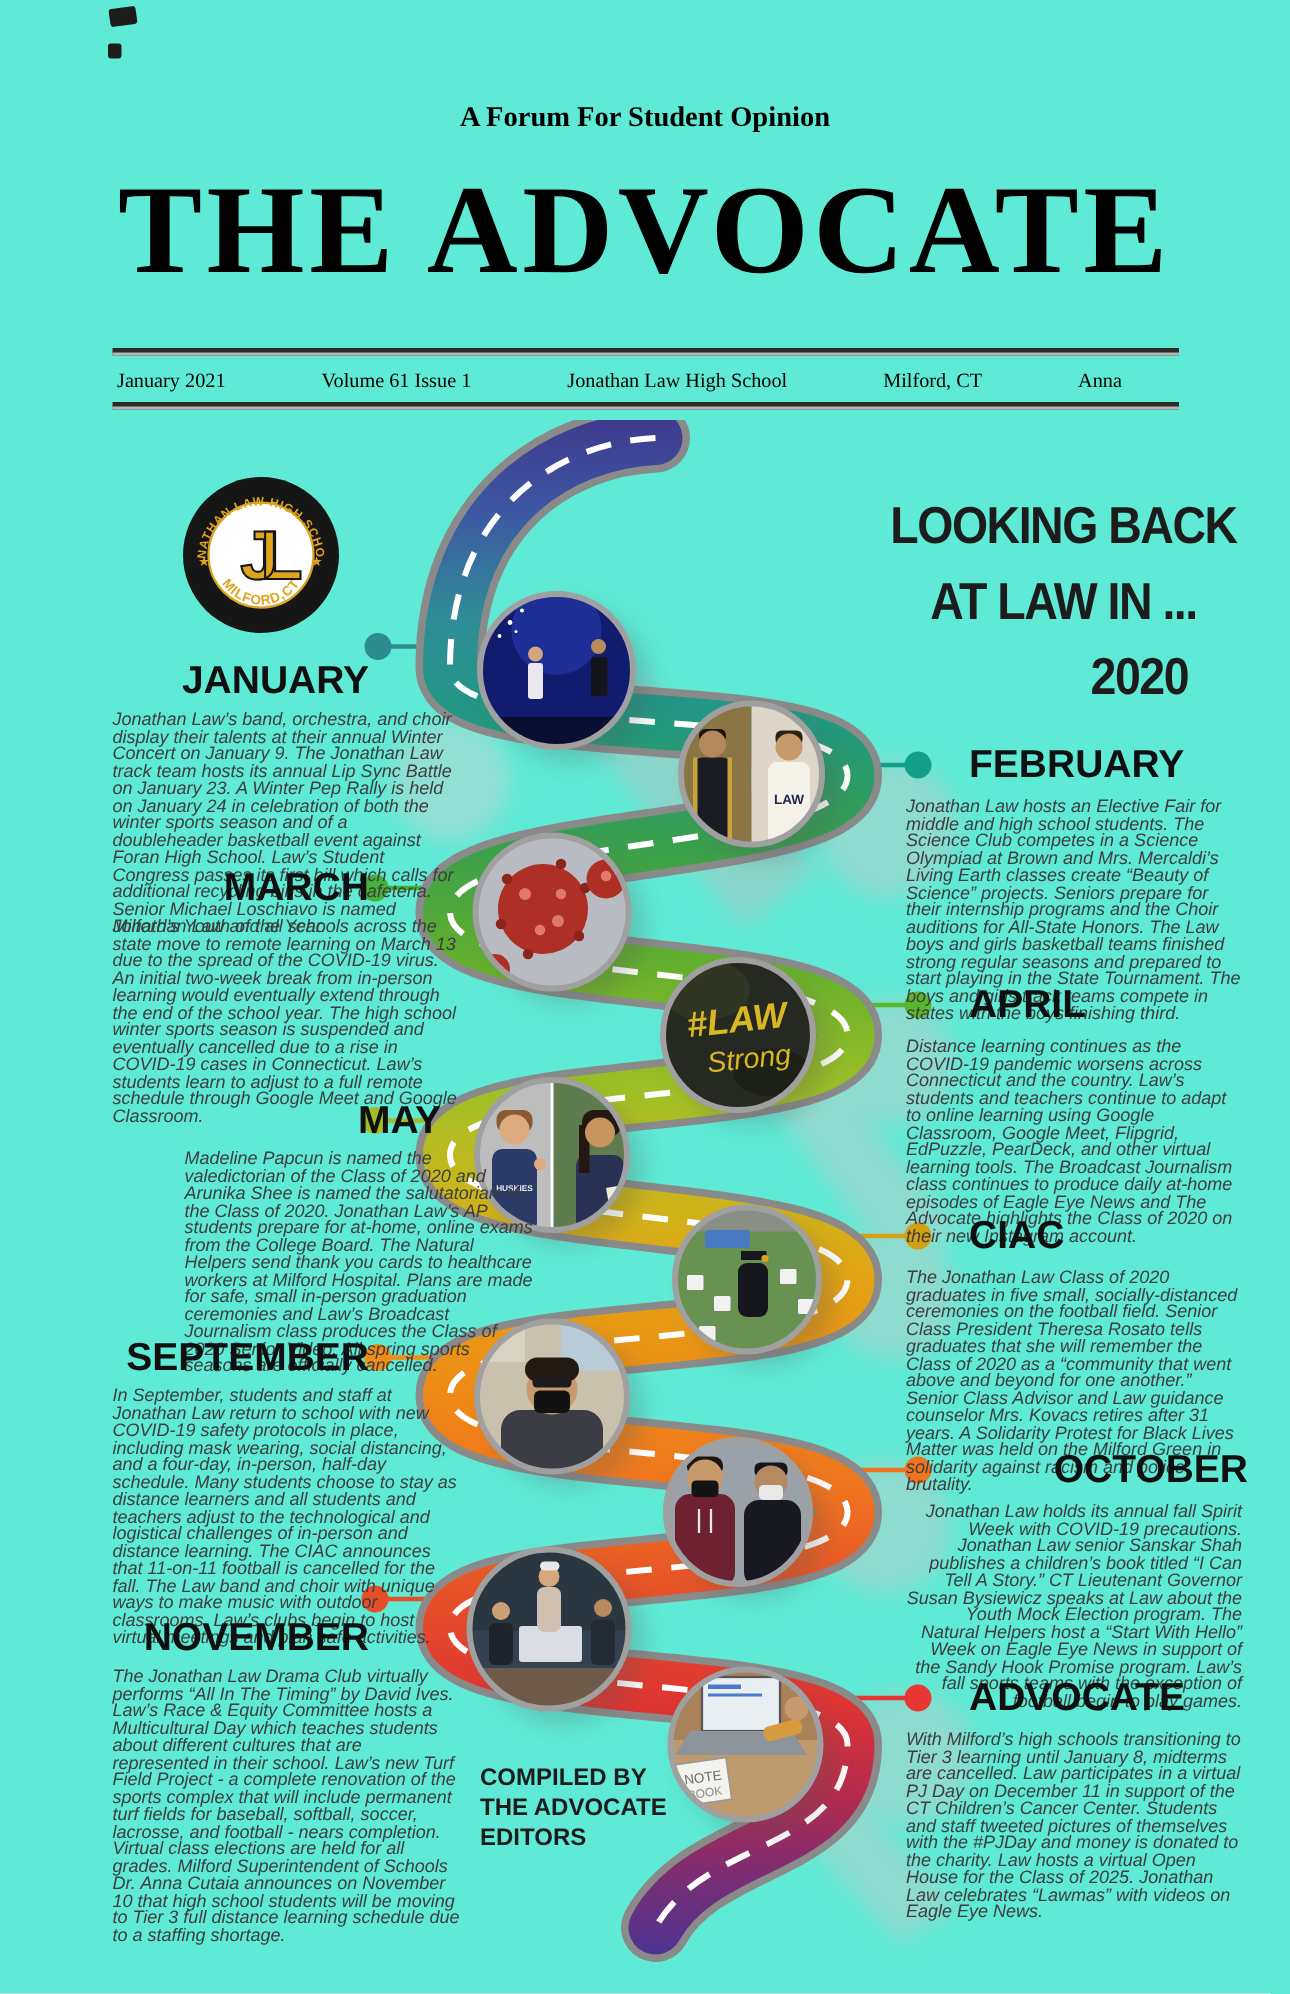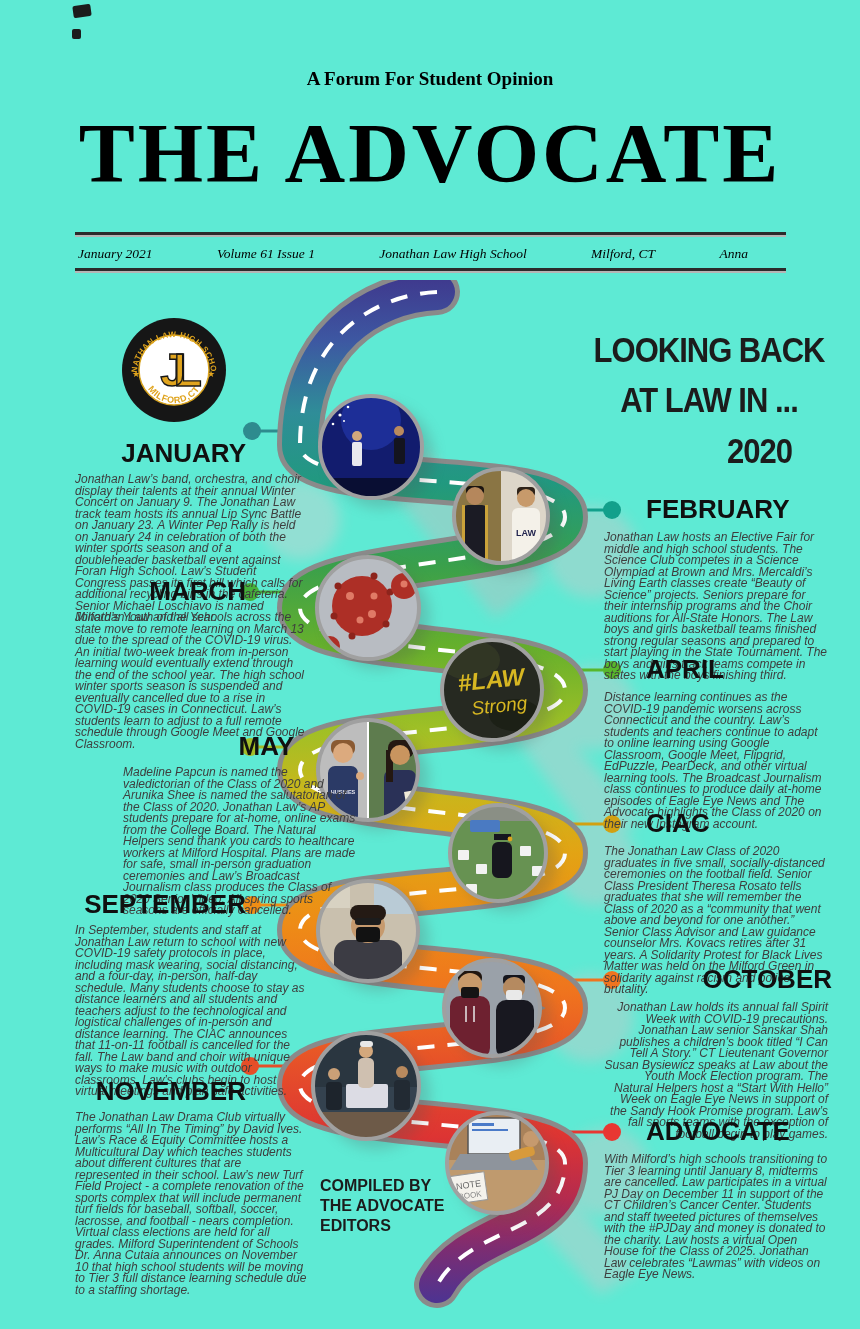--- a/index.html
+++ b/index.html
@@ -7,21 +7,21 @@
         font-family:"Liberation Sans",sans-serif;}
   .abs{position:absolute;}
   
   .tagline{left:0;top:68px;width:860px;text-align:center;
            font-family:"Liberation Serif",serif;font-weight:bold;font-size:19px;color:#000;}
   .masthead{left:0;top:108px;width:860px;text-align:center;
             font-family:"Liberation Serif",serif;font-weight:bold;font-size:84px;
             letter-spacing:3px;color:#000;line-height:1.1;}
   .rule{left:75px;width:711px;height:3px;background:#2b2b2b;border-bottom:2px solid #b5b5b5;}
   .info-row{left:78px;top:246px;width:670px;display:flex;justify-content:space-between;
-            font-family:"Liberation Serif",serif;font-size:13.5px;color:#000;font-style:italic;}
+            font-family:"Liberation Serif",serif;font-size:13.5px;color:#000;}
   .artifact{background:#1c1c1c;border-radius:2px;}
   
   .big-title{left:588px;top:325px;width:242px;color:#1c1c1c;font-weight:bold;
              font-size:31px;line-height:45px;letter-spacing:-1px;
              transform:scaleY(1.12);transform-origin:top center;}
   .big-title .t1,.big-title .t2{text-align:center;}
   .big-title .t3{text-align:right;padding-right:38px;}
   .credit{left:320px;top:1176px;width:180px;font-weight:bold;font-size:16px;
           line-height:20px;color:#1c1c1c;}
   .month{position:absolute;}

